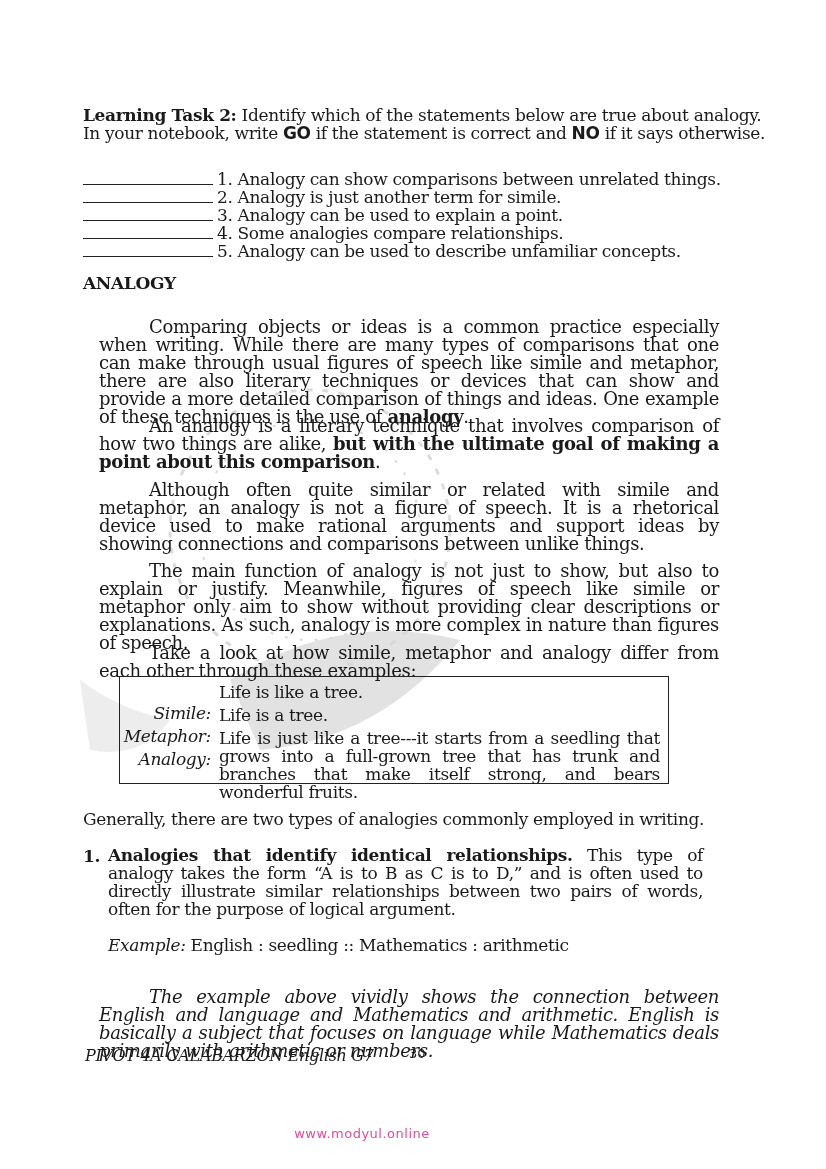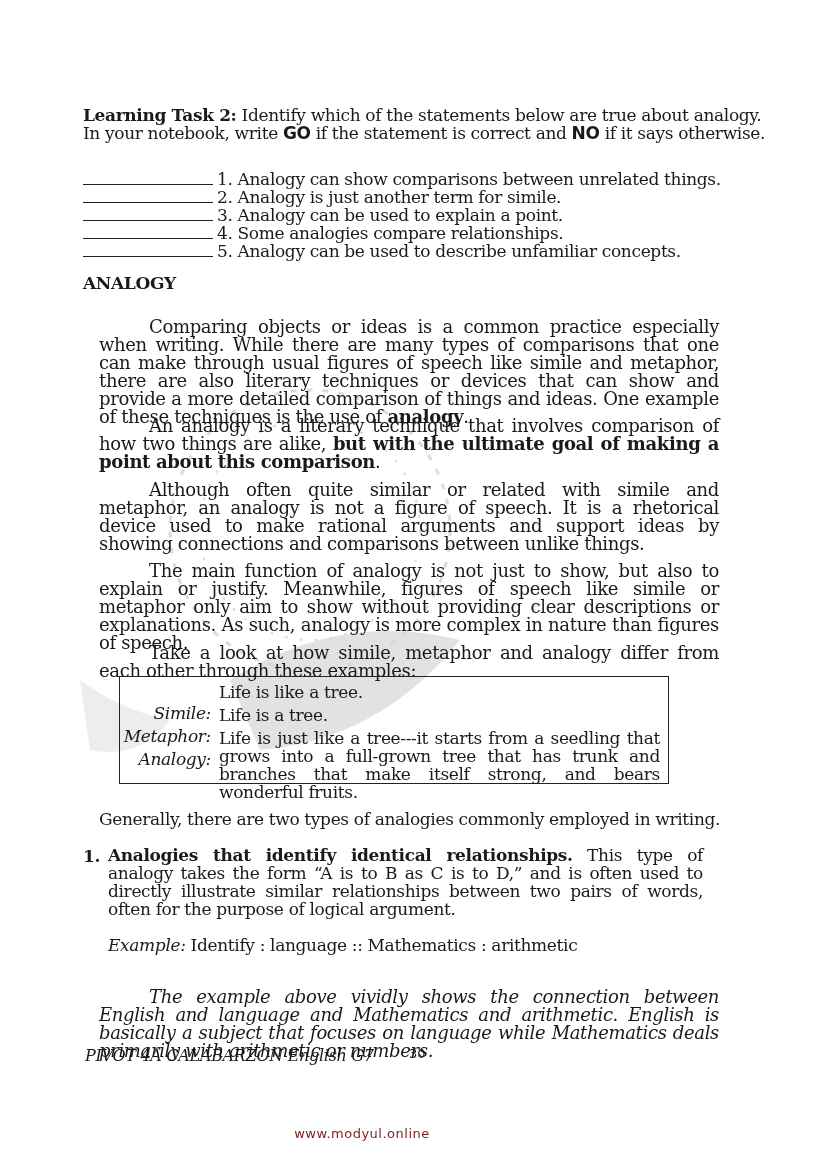--- a/index.html
+++ b/index.html
@@ -27,21 +27,21 @@
       border: 1.2px solid #222; box-sizing: border-box;
     }
     .ex-row { position: absolute; left: 0; width: 100%; }
     .ex-label { position: absolute; right: 457px; font-style: italic; white-space: nowrap; margin-top: 20px; }
     .ex-text { position: absolute; left: 99px; width: 441px; text-align: justify; line-height: 18px; }
     .list-item { position: absolute; left: 0; top: 846px; width: 620px; }
     .list-num { position: absolute; left: 0; font-weight: bold; }
     .list-body { position: absolute; left: 25px; width: 595px; text-align: justify; line-height: 18px; }
     .footer-left { position: absolute; left: 85px; top: 1046px; font-style: italic; font-size: 16px; letter-spacing: -0.3px; }
     .footer-page { position: absolute; left: 409px; top: 1046px; font-family: "DejaVu Sans", sans-serif; font-size: 13px; }
-    .site-mark { position: absolute; left: 0; width: 724px; top: 1126px; text-align: center; font-family: "DejaVu Sans", sans-serif; font-size: 13px; color: #7f1d1d; letter-spacing: 0.5px; }
+    .site-mark { position: absolute; left: 0; width: 724px; top: 1126px; text-align: center; font-family: "DejaVu Sans", sans-serif; font-size: 13px; color: #ec4899; letter-spacing: 0.5px; }
     .watermark { position: absolute; left: 80px; top: 380px; width: 400px; height: 400px; opacity: 0.35; pointer-events: none; }
   </style>
 </head>
 <body>
 
 <svg class="watermark" viewBox="0 0 400 400">
   <circle cx="230" cy="150" r="140" fill="none" stroke="#9a9a9a" stroke-width="3" stroke-dasharray="6 10"></circle>
   <circle cx="230" cy="150" r="110" fill="none" stroke="#9a9a9a" stroke-width="2" stroke-dasharray="3 12"></circle>
   <path d="M150 300 Q260 230 380 260 Q300 360 180 370 Z" fill="#8a8a8a" opacity="0.7"></path>
   <path d="M0 300 Q40 330 90 340 Q60 380 10 370 Z" fill="#9a9a9a" opacity="0.5"></path>
@@ -80,26 +80,26 @@
     <div class="ex-row" style="top:29px;">
       <span class="ex-label">Metaphor:</span>
       <span class="ex-text">Life is a tree.</span>
     </div>
     <div class="ex-row" style="top:52px;">
       <span class="ex-label">Analogy:</span>
       <span class="ex-text">Life is just like a tree---it starts from a seedling that grows into a full-grown tree that has trunk and branches that make itself strong, and bears wonderful fruits.</span>
     </div>
   </div>
 
-  <div class="line serif" style="top:810px;margin-left:16px;">Generally, there are two types of analogies commonly employed in writing.</div>
+  <div class="line serif" style="top:810px;">Generally, there are two types of analogies commonly employed in writing.</div>
 
   <div class="list-item serif">
     <span class="list-num">1.</span>
     <div class="list-body"><b>Analogies that identify identical relationships.</b><span> This type of analogy takes the form “A is to B as C is to D,” and is often used to directly illustrate similar relationships between two pairs of words, often for the purpose of logical argument.</span></div>
-    <div class="list-body" style="top:90px;"><i>Example:</i><span> Identify : language :: Mathematics : arithmetic</span></div>
+    <div class="list-body" style="top:90px;"><i>Example:</i><span> English : seedling :: Mathematics : arithmetic</span></div>
   </div>
 
   <p class="just" style="top:972px;font-style:italic;"><span class="indent"></span><span>The example above vividly shows the connection between English and language and Mathematics and arithmetic. English is basically a subject that focuses on language while Mathematics deals primarily with arithmetic or numbers.</span></p>
 </div>
 
 <div class="footer-left serif">PIVOT 4A CALABARZON English G7</div>
 <div class="footer-page">30</div>
 <div class="site-mark">www.modyul.online</div>
 
 </body></html>

